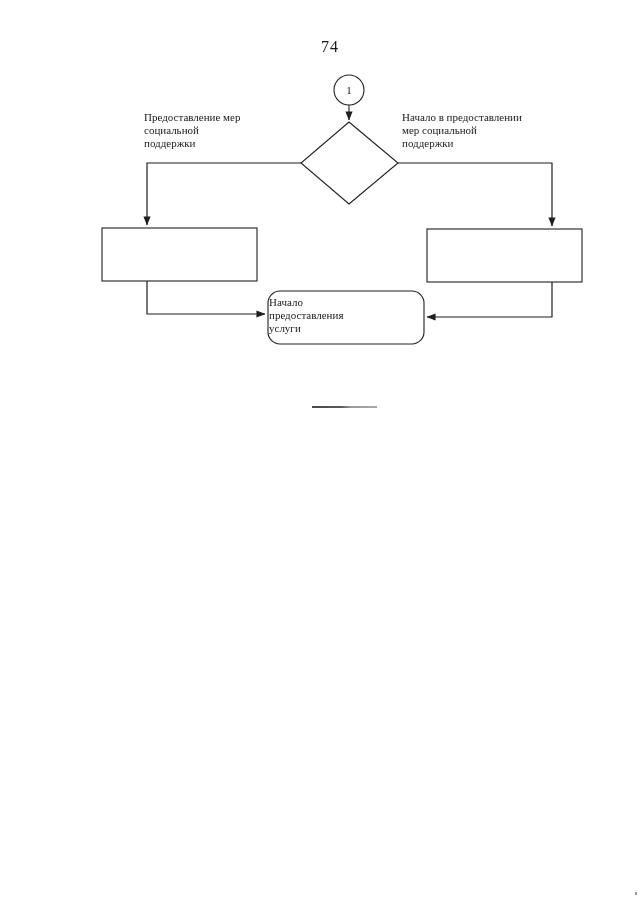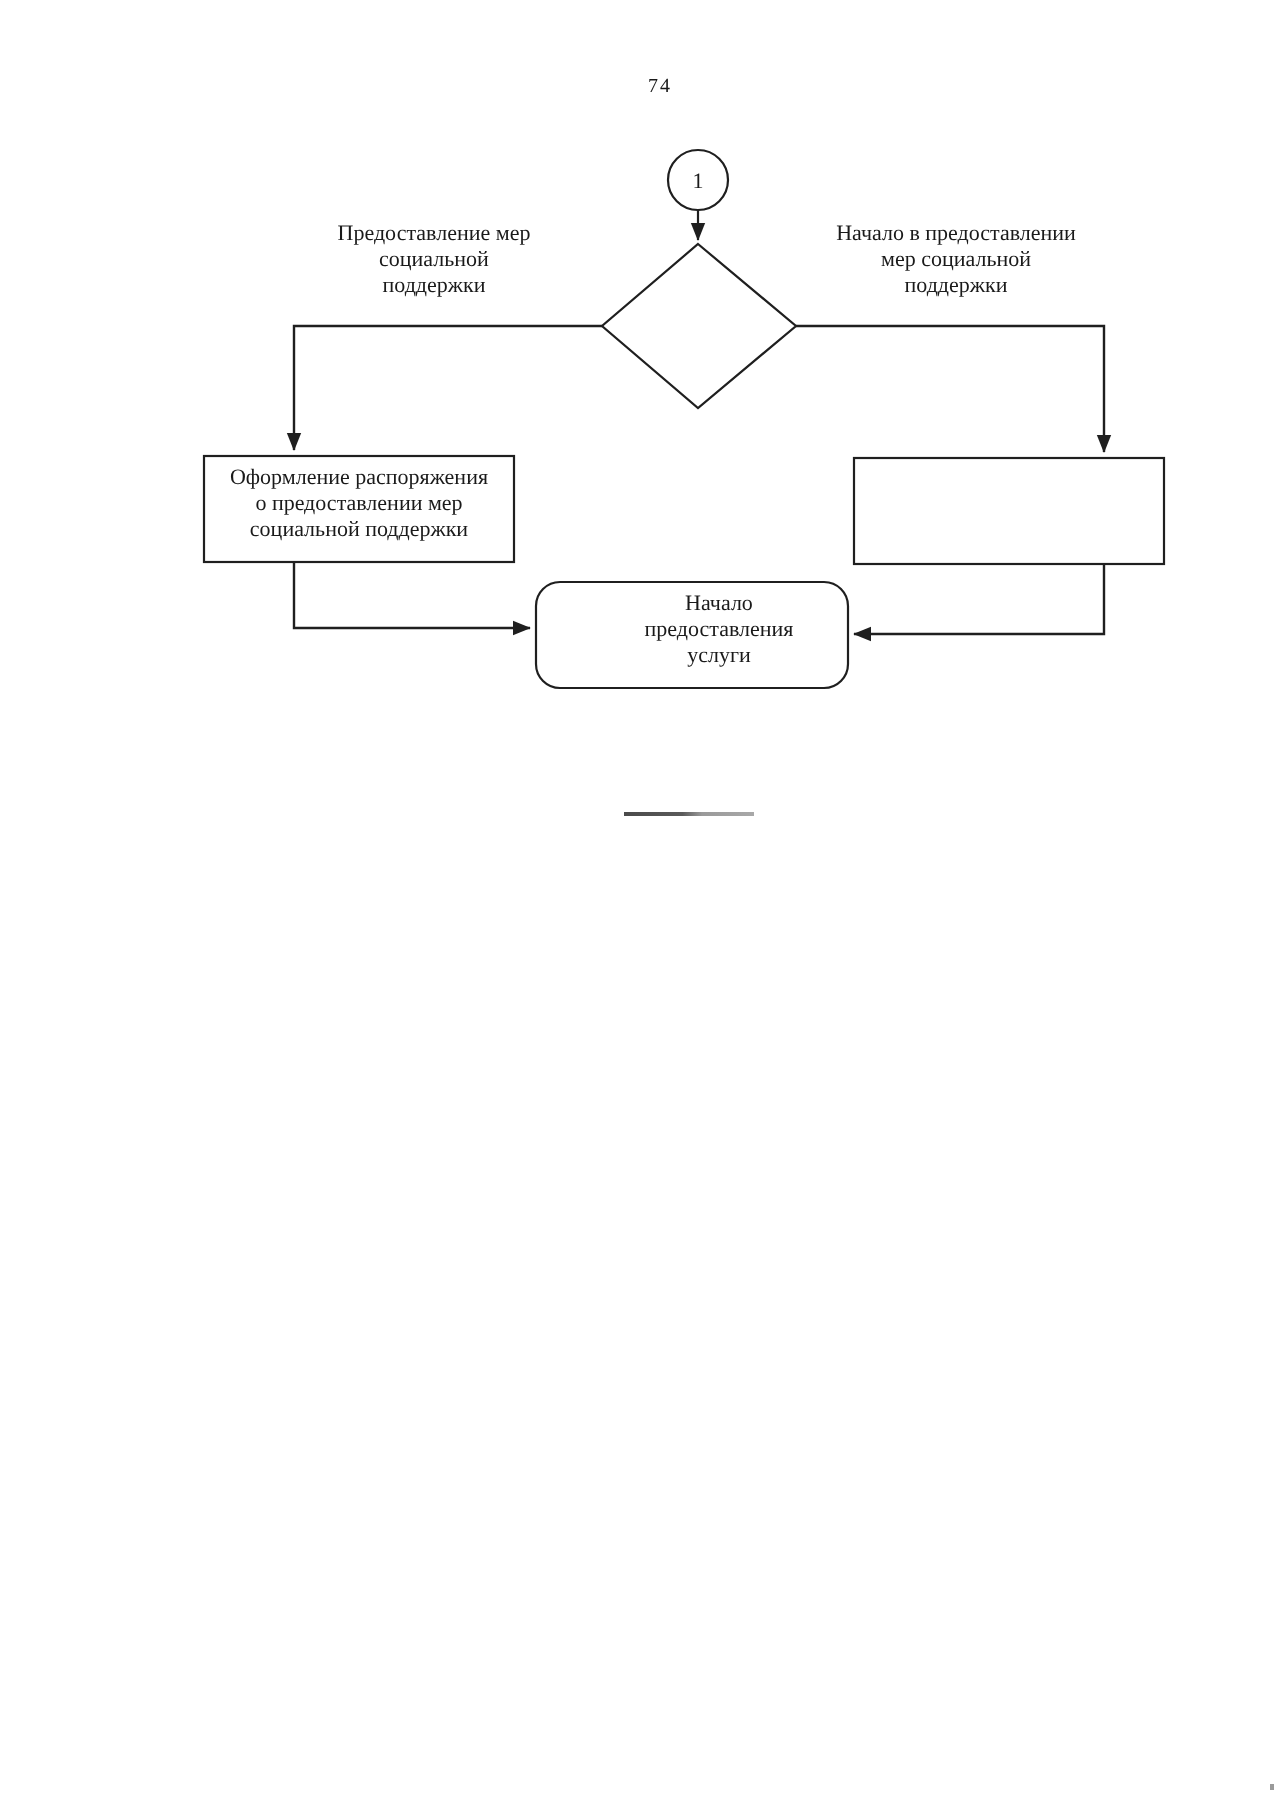--- a/index.html
+++ b/index.html
@@ -15,31 +15,31 @@
     font-family: "Liberation Serif", "DejaVu Serif", serif;
     color: #1a1a1a;
     overflow: hidden;
   }
   .page-number {
     position: absolute;
     left: 306px;
     top: 38px;
     width: 48px;
     text-align: center;
-    font-size: 10px;
+    font-size: 16px;
     letter-spacing: 1px;
   }
   .flow-svg {
     position: absolute;
     left: 0;
     top: 0;
   }
   .label {
     position: absolute;
-    text-align: center;
+    text-align: left;
     font-size: 11px;
     line-height: 13px;
     white-space: pre-line;
     color: #1a1a1a;
   }
   .branch-label-left  { left: 144px; top: 111px; width: 146px; }
   .branch-label-right { left: 402px; top: 111px; width: 152px; }
   .process-label-left  { left: 103px; top: 233px; width: 153px; }
   .process-label-right { left: 428px; top: 234px; width: 153px; }
   .terminator-label    { left: 269px; top: 296px; width: 181px; }
@@ -97,23 +97,20 @@
   </svg>
 
   <div class="label branch-label-left">Предоставление мер
 социальной
 поддержки</div>
 
   <div class="label branch-label-right">Начало в предоставлении
 мер социальной
 поддержки</div>
 
-  <div class="label process-label-left">Оформление распоряжения
-о предоставлении мер
-социальной поддержки</div>
 
 
   <div class="label terminator-label">Начало
 предоставления
 услуги</div>
 
   <div class="separator-rule"></div>
 
   <div class="scan-speck"></div>
 

